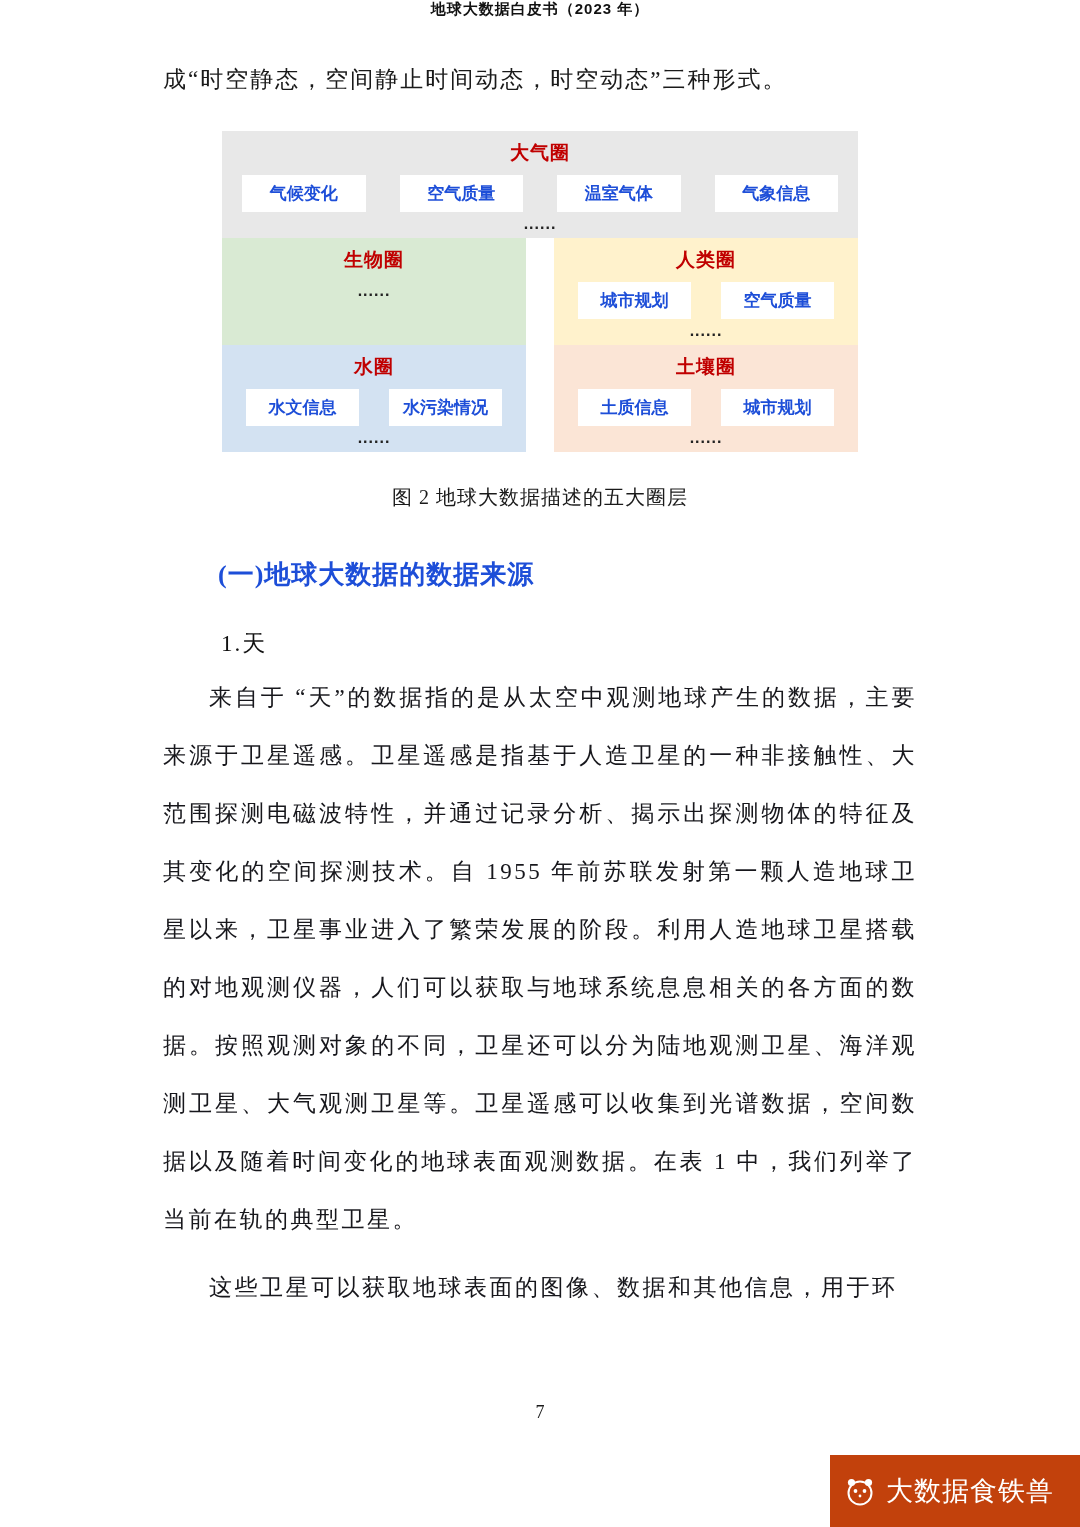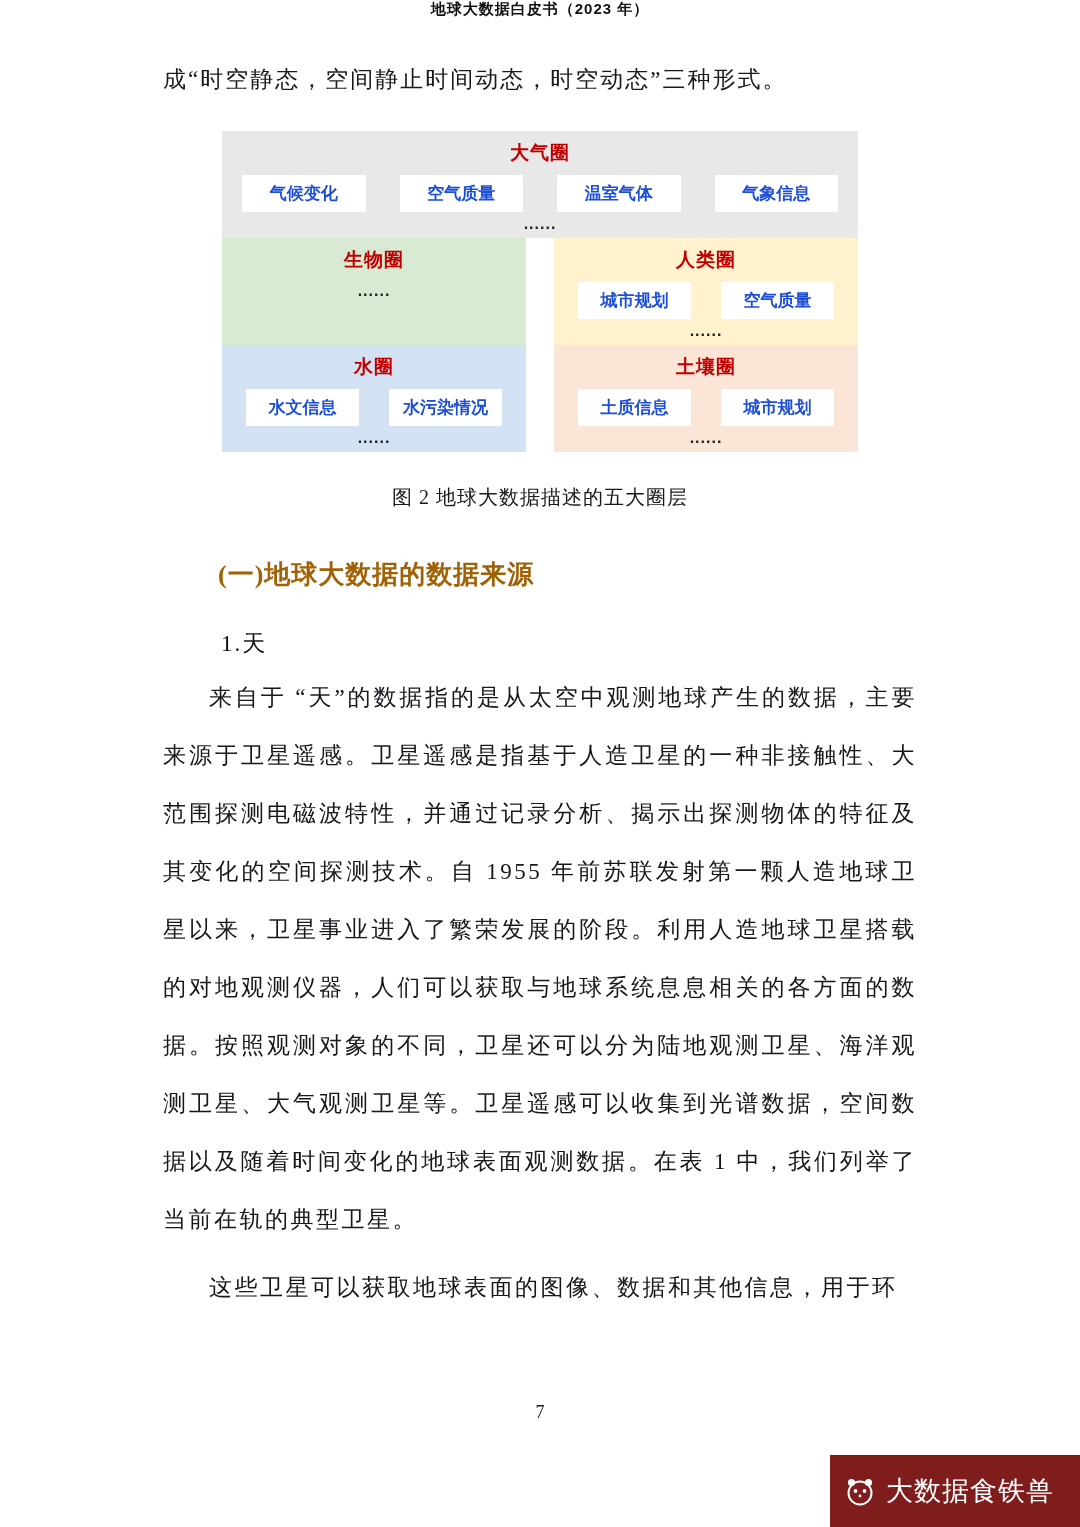--- a/index.html
+++ b/index.html
@@ -73,21 +73,21 @@
     margin-top:32px;
     font-size:20px;
     letter-spacing:1px;
     color:#1a1a1a;
   }
   .section-heading {
     margin:46px 0 0 55px;
     font-size:26px;
     font-weight:bold;
     letter-spacing:1px;
-    color:#a16207;
+    color:#1d4ed8;
   }
   .subsection-heading {
     margin:36px 0 0 58px;
     font-size:23px;
     font-weight:normal;
     letter-spacing:2px;
     color:#111;
   }
 
   
@@ -194,21 +194,21 @@
     <h2 class="section-heading">(一)地球大数据的数据来源</h2>
     <h3 class="subsection-heading">1.天</h3>
 
     <p class="body-para">来自于 “天”的数据指的是从太空中观测地球产生的数据，主要来源于卫星遥感。卫星遥感是指基于人造卫星的一种非接触性、大范围探测电磁波特性，并通过记录分析、揭示出探测物体的特征及其变化的空间探测技术。自 1955 年前苏联发射第一颗人造地球卫星以来，卫星事业进入了繁荣发展的阶段。利用人造地球卫星搭载的对地观测仪器，人们可以获取与地球系统息息相关的各方面的数据。按照观测对象的不同，卫星还可以分为陆地观测卫星、海洋观测卫星、大气观测卫星等。卫星遥感可以收集到光谱数据，空间数据以及随着时间变化的地球表面观测数据。在表 1 中，我们列举了当前在轨的典型卫星。</p>
     <p class="body-para">这些卫星可以获取地球表面的图像、数据和其他信息，用于环</p>
 
   </div>
 
   <div class="page-number">7</div>
 
-  <div class="watermark-bar" style="background: #7f1d1d;">
+  <div class="watermark-bar" style="background: #c2410c;">
     <span class="watermark-logo">
       <svg width="36" height="36" viewBox="0 0 36 36" aria-hidden="true">
         <circle cx="18" cy="20" r="11.5" fill="none" stroke="#ffffff" stroke-width="2"></circle>
         <circle cx="9.5" cy="9.5" r="3.6" fill="#ffffff"></circle>
         <circle cx="26.5" cy="9.5" r="3.6" fill="#ffffff"></circle>
         <circle cx="13.5" cy="18" r="1.9" fill="#ffffff"></circle>
         <circle cx="22.5" cy="18" r="1.9" fill="#ffffff"></circle>
         <circle cx="18" cy="23" r="1.4" fill="#ffffff"></circle>
       </svg>
     </span>

